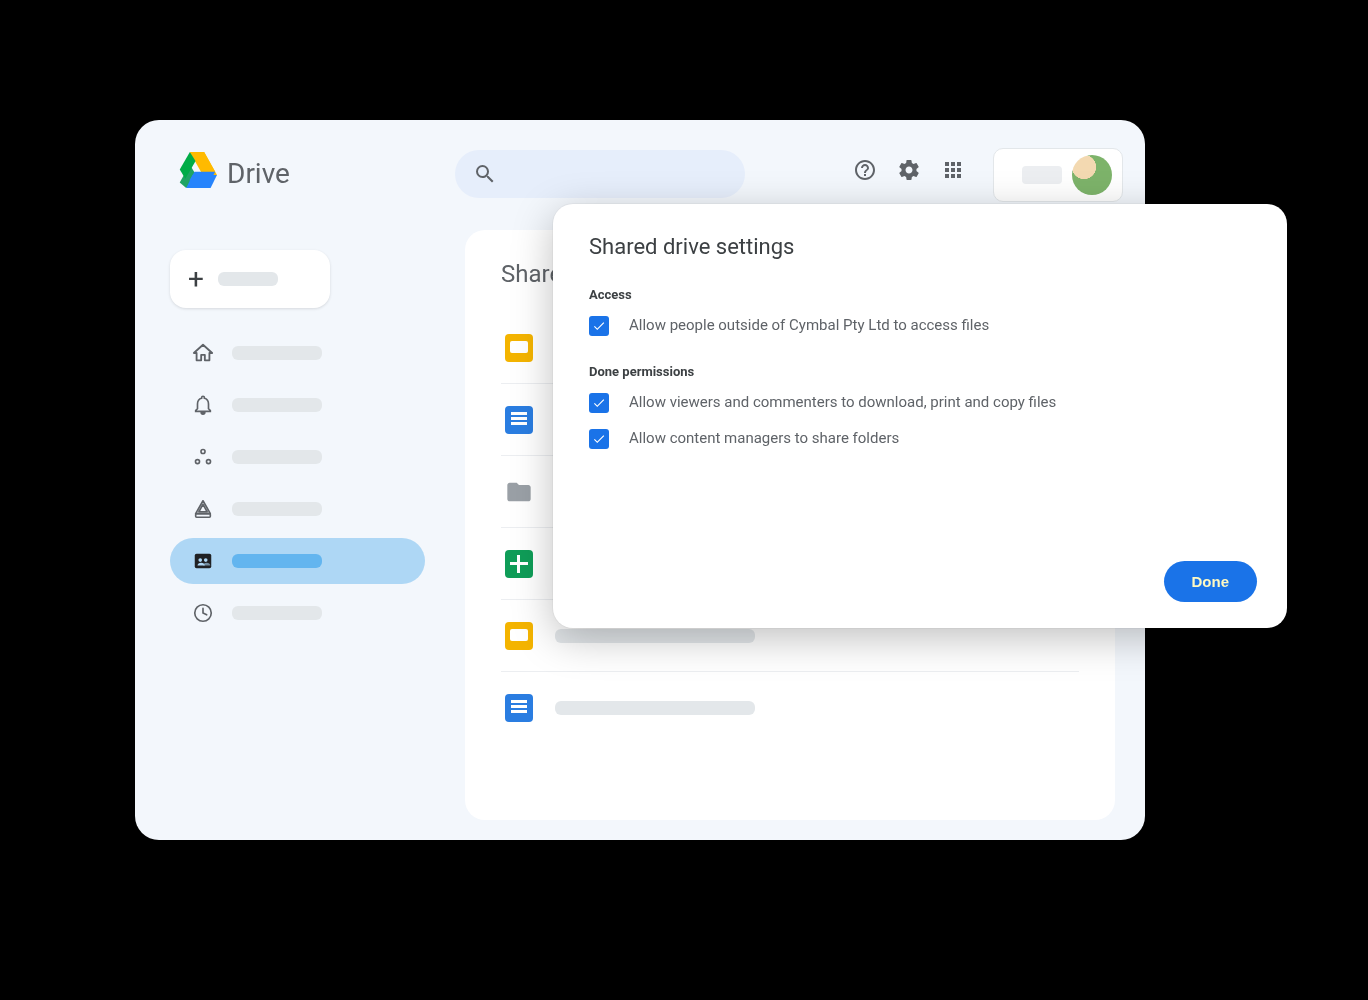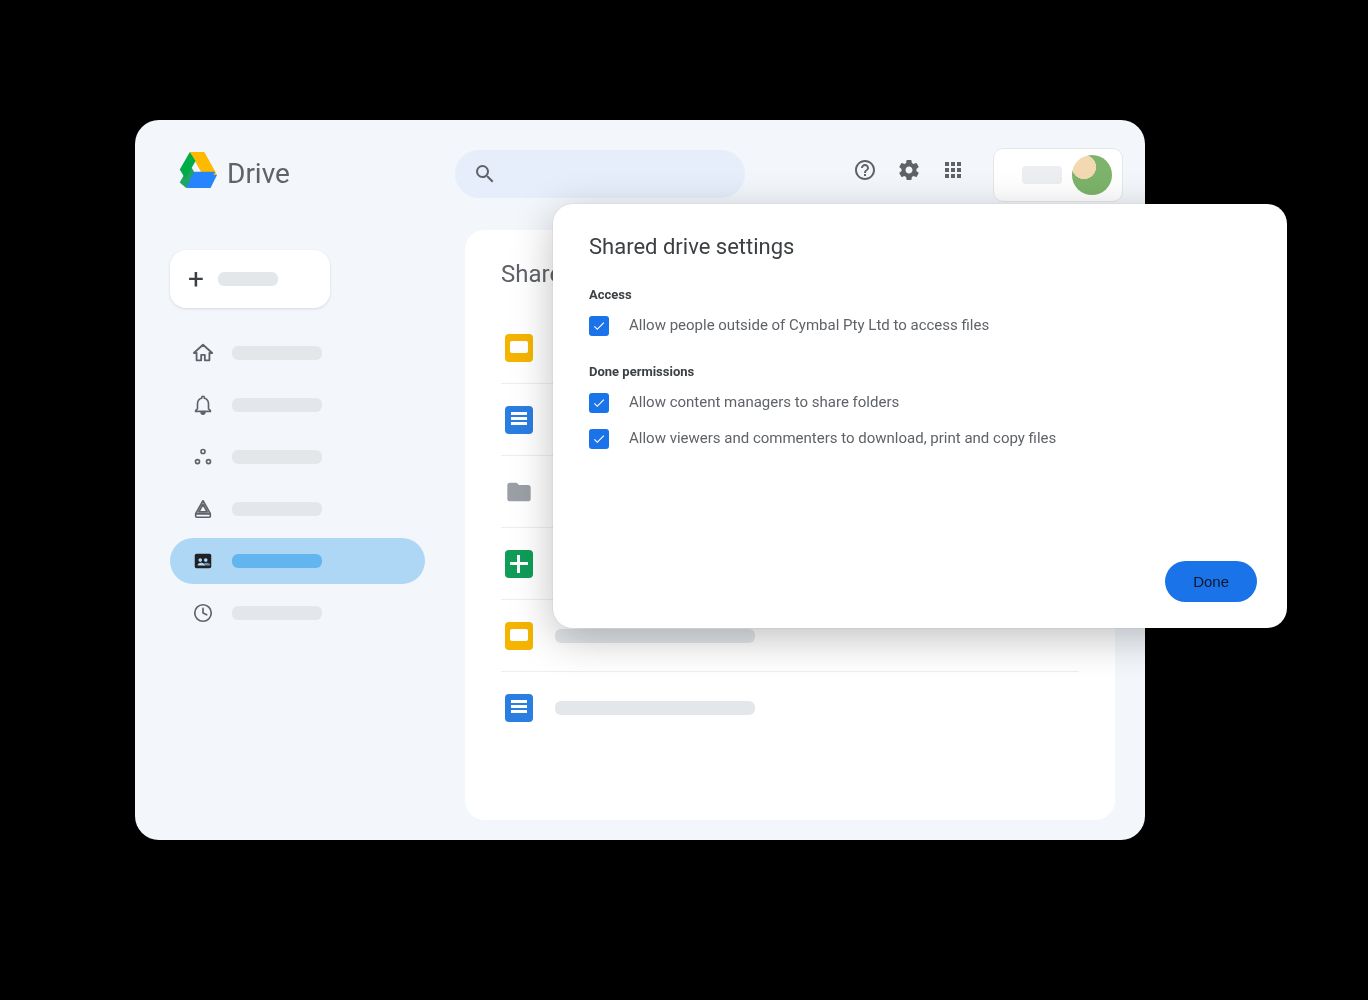--- a/index.html
+++ b/index.html
@@ -115,22 +115,22 @@
   .opt { display:flex; align-items:flex-start; gap:20px; margin-bottom:16px;}
   .cbx {
     width:20px; height:20px; background:#1a73e8; border-radius:3px;
     display:flex; align-items:center; justify-content:center; cursor:pointer;
     flex-shrink:0;
   }
   .cbx svg{width:14px; height:14px; fill:#fff;}
   .opt-txt { font-size:15px; color:#5f6368;}
   .done {
     position:absolute; right:30px; bottom:26px;
-    background:#1a73e8; color:#0f172a; border:none;
-    padding: 12px 28px; border-radius:22px; font-size:15px; cursor:pointer;
+    background:#1a73e8; color:#fef9c3; border:none;
+    padding: 12px 28px; border-radius:22px; font-size:15px; cursor:pointer;font-weight:bold;
   }
 </style>
 </head>
 <body>
 
 <div class="card">
 
   <div class="header">
     <div class="logo">
       <svg viewBox="0 0 87 78">
@@ -286,26 +286,26 @@
   </div>
 
   <div class="section">
     <div class="sec-title">Done permissions</div>
     <div class="opt">
       <div class="cbx">
           <svg viewBox="0 0 24 24">
             <path d="M9 16.2 4.8 12l-1.4 1.4L9 19 21 7l-1.4-1.4z"></path>
           </svg>
         </div>
-      <div class="opt-txt">Allow content managers to share folders</div>
+      <div class="opt-txt">Allow viewers and commenters to download, print and copy files</div>
     </div>
     <div class="opt">
       <div class="cbx">
           <svg viewBox="0 0 24 24">
             <path d="M9 16.2 4.8 12l-1.4 1.4L9 19 21 7l-1.4-1.4z"></path>
           </svg>
         </div>
-      <div class="opt-txt">Allow viewers and commenters to download, print and copy files</div>
+      <div class="opt-txt">Allow content managers to share folders</div>
     </div>
   </div>
 
   <button class="done">Done</button>
 </div>
 
 </body></html>

